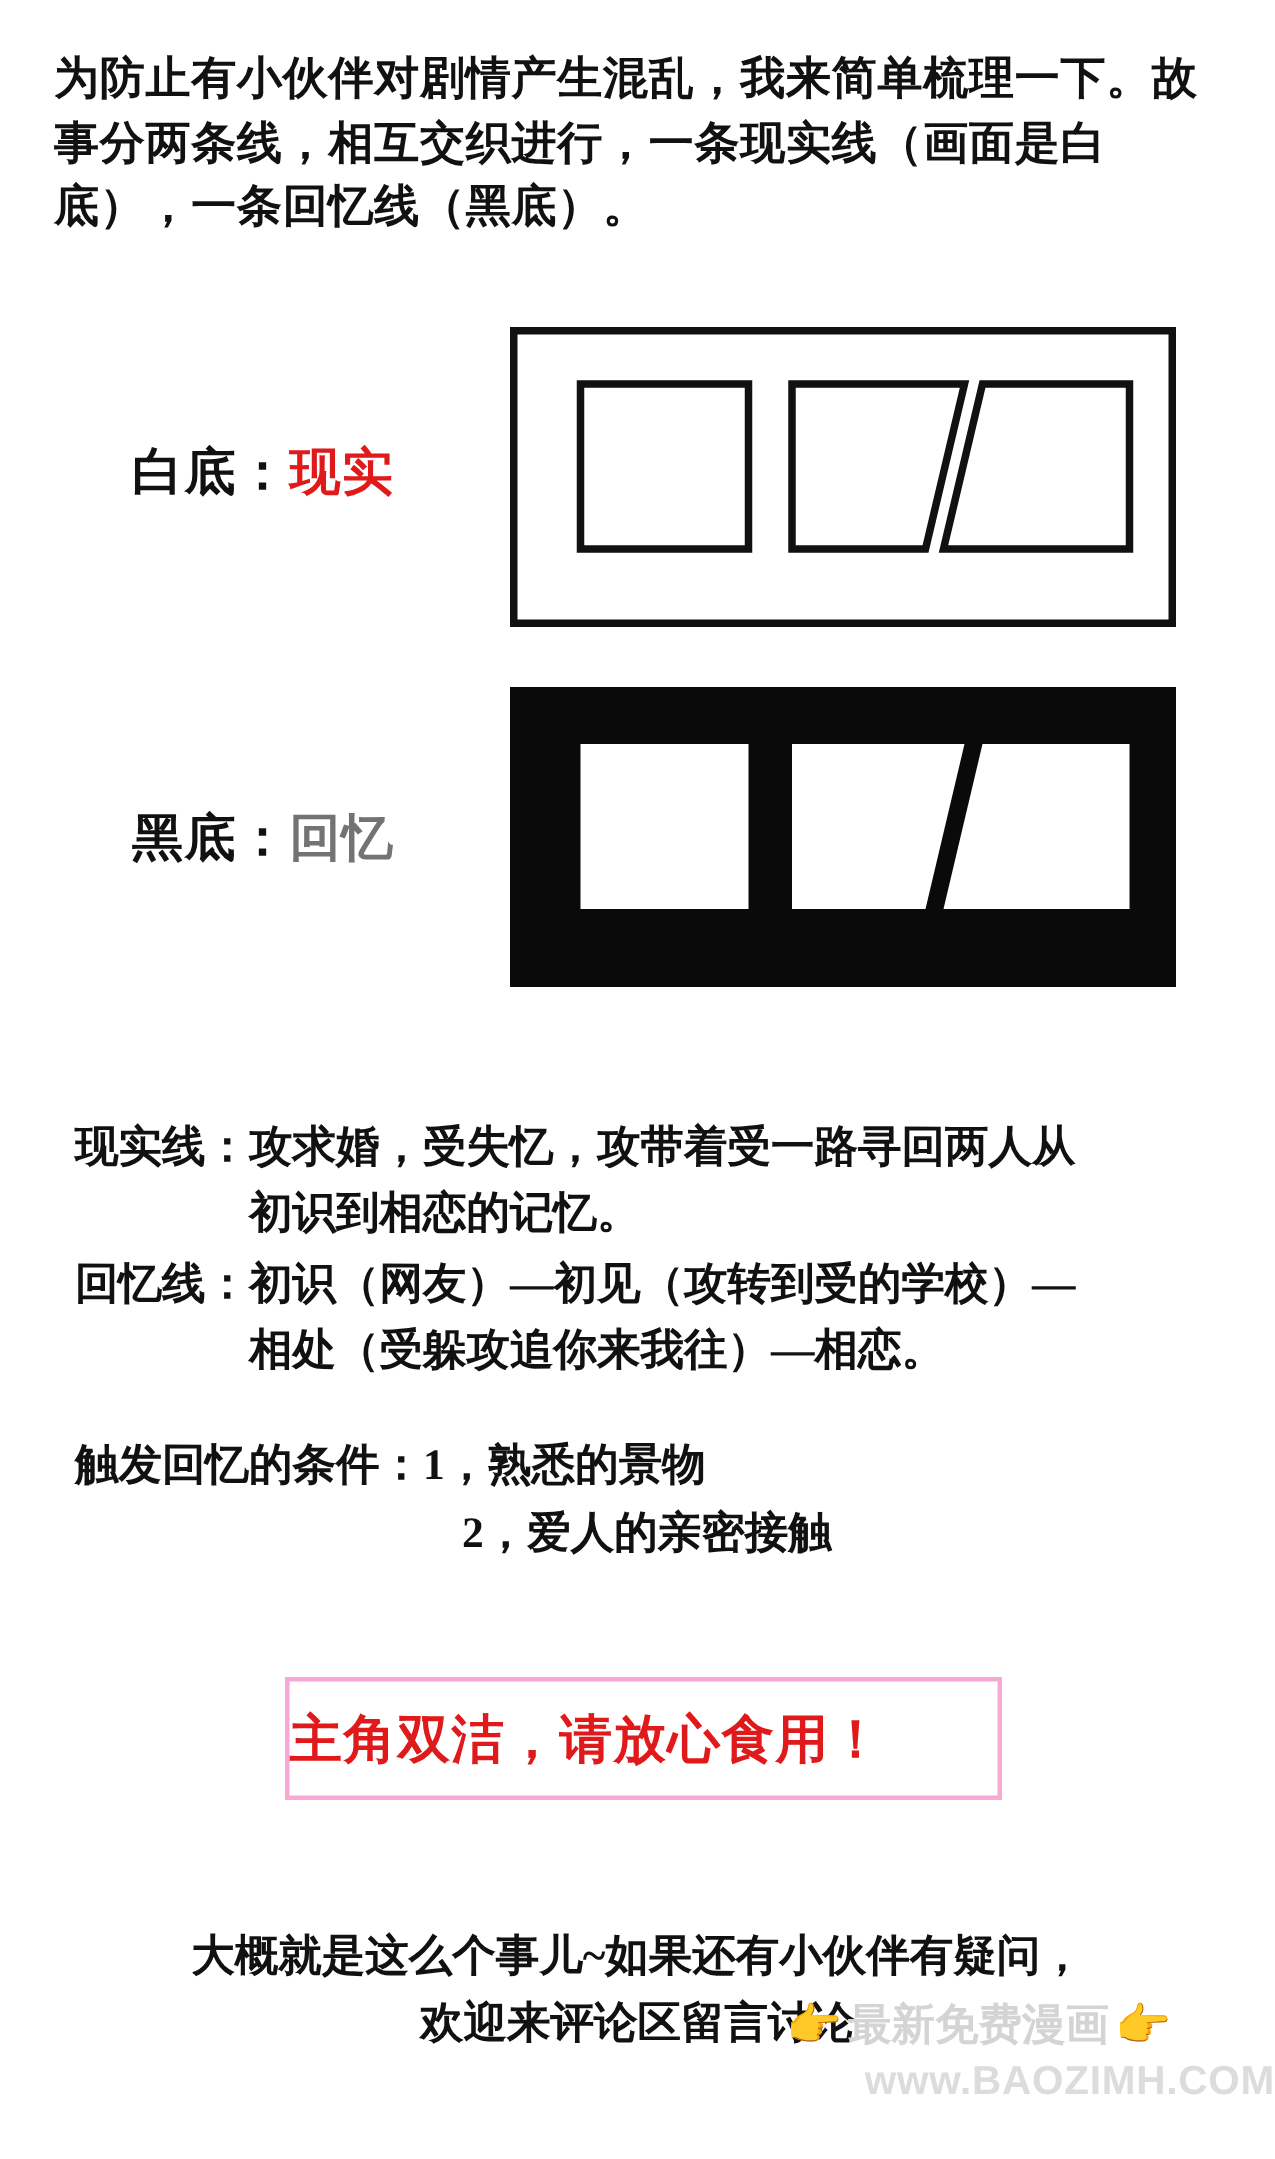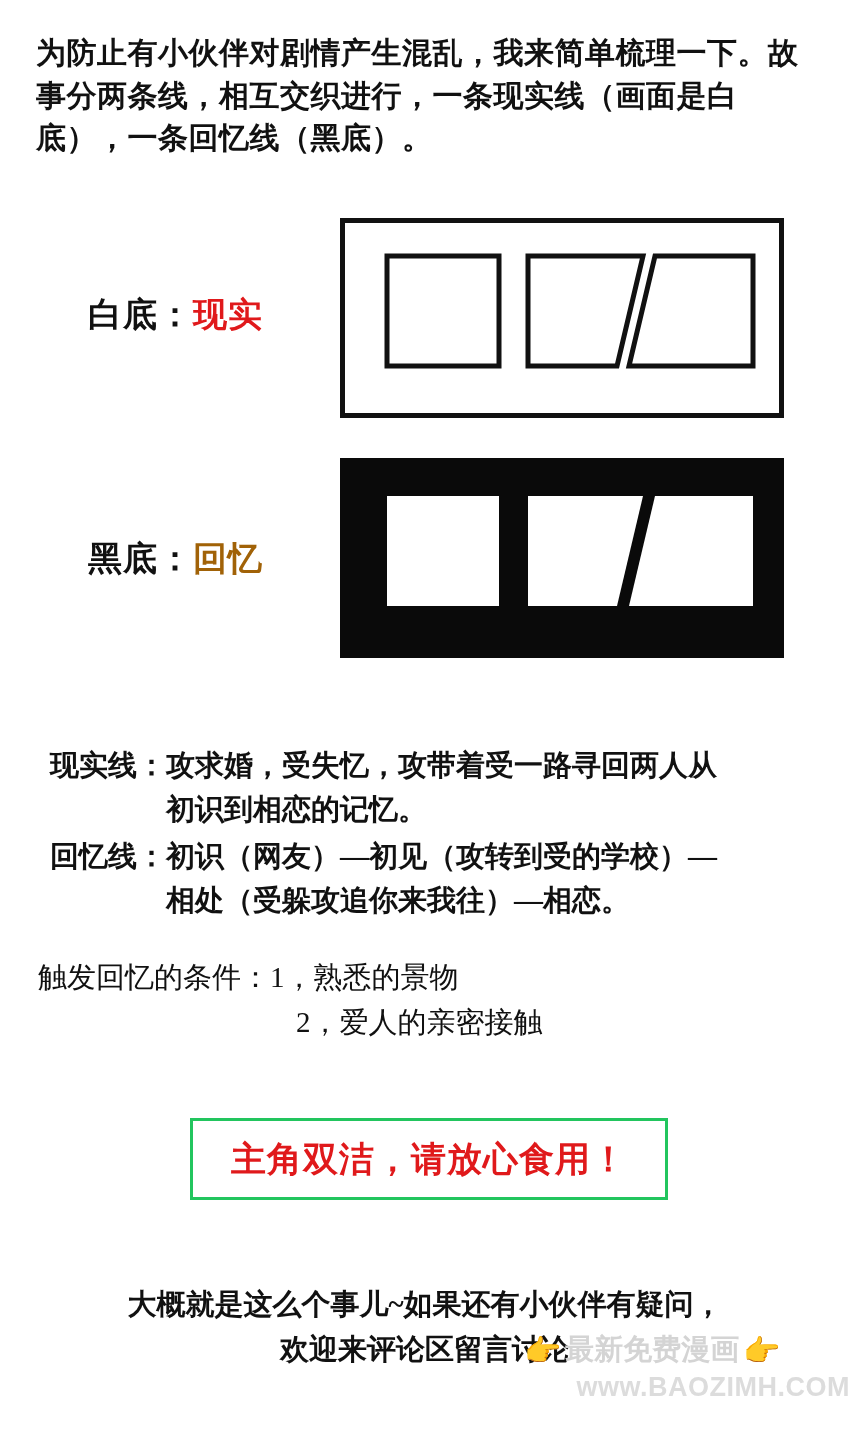--- a/index.html
+++ b/index.html
@@ -45,21 +45,21 @@
   .legend-label {
     font-size: 34px;
     font-weight: bold;
     letter-spacing: 1px;
     white-space: nowrap;
   }
   .legend-label .accent-red {
     color: #e0191b;
   }
   .legend-label .accent-gray {
-    color: #a16207;
+    color: #737373;
   }
 
   
   .panel-white {
     position: absolute;
     left: 340px;
     top: 218px;
     width: 444px;
     height: 200px;
     border: 5px solid #111;
@@ -101,47 +101,47 @@
     white-space: nowrap;
     flex: 0 0 auto;
   }
   .sl-val {
     flex: 1 1 auto;
   }
 
   
   .triggers {
     position: absolute;
-    left: 38px;
+    left: 50px;
     top: 955px;
     width: 780px;
     font-size: 29px;
-    font-weight: normal;
+    font-weight: bold;
     line-height: 1.55;
   }
   .tr-head {
     display: flex;
     align-items: flex-start;
   }
   .tr-list-item {
     margin-left: 258px;
   }
 
   
   .notice-box {
     position: absolute;
     left: 190px;
     top: 1118px;
     width: 478px;
     height: 82px;
-    border: 3px solid #22c55e;
+    border: 3px solid #f9a8d4;
     box-sizing: border-box;
     display: flex;
     align-items: center;
-    justify-content: center;
+    justify-content: flex-start;
   }
   .notice-text {
     color: #e0191b;
     font-size: 35px;
     font-weight: bold;
     letter-spacing: 1px;
   }
 
   
   .closing {

